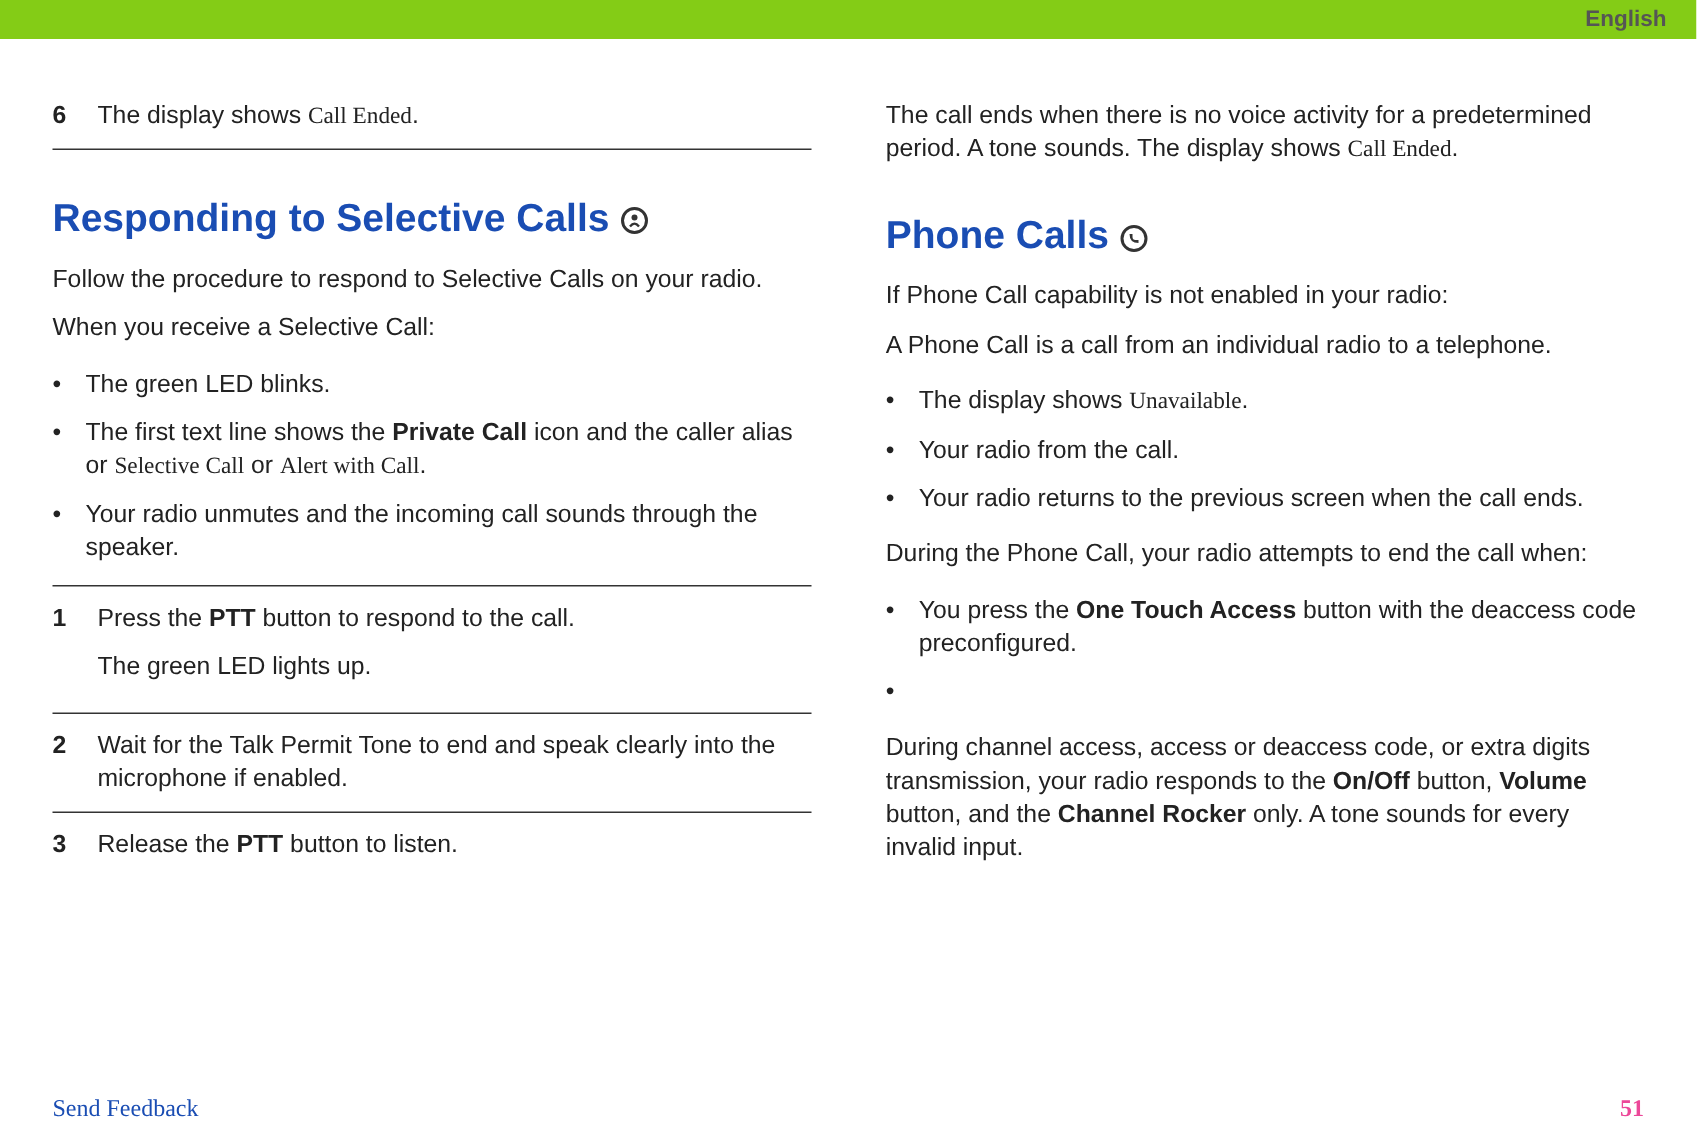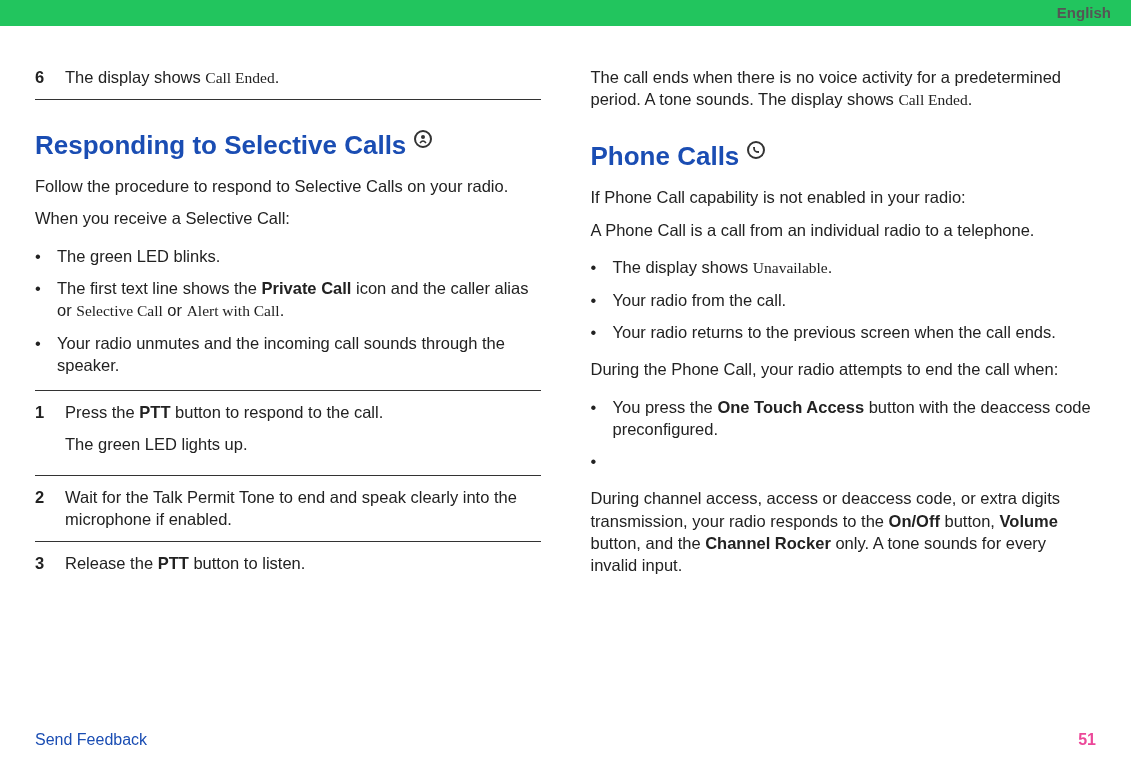--- a/index.html
+++ b/index.html
@@ -8,21 +8,21 @@
       box-sizing: border-box;
     }
     body {
       font-family: Arial, Helvetica, sans-serif;
       width: 1131px;
       height: 761px;
       background: #fff;
       position: relative;
     }
     .header-bar {
-      background: #22c55e;
+      background: #84cc16;
       height: 26px;
       width: 100%;
       text-align: right;
       padding: 4px 20px;
       font-size: 15px;
       font-weight: bold;
       color: #555;
     }
     .page-content {
       display: flex;
@@ -57,20 +57,21 @@
       font-family: Liberation Serif, serif;
       font-size: 15.5px;
     }
     .section-heading {
       color: #1a4db3;
       font-size: 26px;
       font-weight: bold;
       margin-top: 28px;
       margin-bottom: 12px;
       display: flex;
+      align-items: center;
       gap: 8px;
     }
     .heading-icon {
       display: inline-flex;
       align-items: center;
       justify-content: center;
       width: 18px;
       height: 18px;
       border: 2px solid #333;
       border-radius: 50%;
@@ -100,20 +101,21 @@
     }
     .footer {
       position: absolute;
       bottom: 12px;
       left: 0;
       width: 100%;
       padding: 0 35px;
       display: flex;
       justify-content: space-between;
       font-size: 16px;
+      font-family: Liberation Serif, serif;
     }
     .footer a {
       color: #1a4db3;
       text-decoration: none;
     }
     .page-num {
       font-weight: bold;
       color: #ec4899;
       font-size: 16px;
     }

